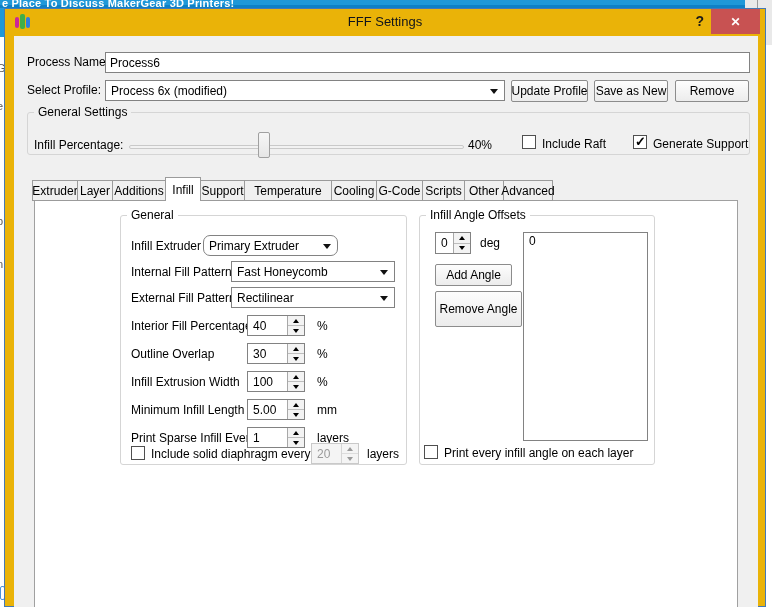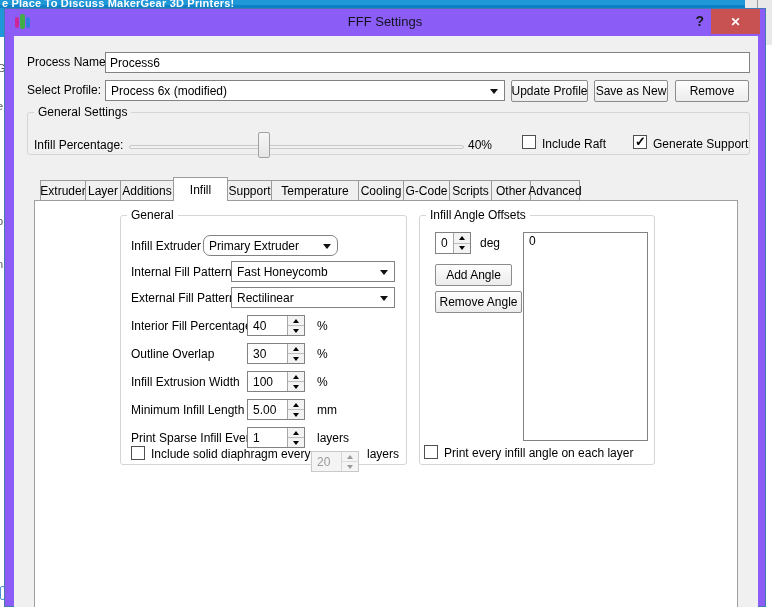--- a/index.html
+++ b/index.html
@@ -13,21 +13,21 @@
   .bg-strip .strip-title { position:absolute; left:2px; top:-3px; color:#fff; font-weight:bold;
                            font-size:11px; white-space:nowrap; letter-spacing:.2px; }
   .bg-right { position:absolute; left:745px; top:0; width:27px; height:45px; background:#e9e9e9; }
   .bg-right .vline { position:absolute; left:12px; top:0; width:1px; height:100%; background:#9a9a9a; }
   .frag { position:absolute; left:-3px; width:7px; color:#555; font-size:11px; overflow:hidden; }
   .frag-wrap { position:absolute; left:0; top:37px; width:4px; height:570px; overflow:hidden; }
   .frag-box { position:absolute; left:0; top:549px; width:5px; height:14px; border:1px solid #4a90d9; border-radius:2px; }
 
   
   .dialog { position:absolute; left:4px; top:8px; width:762px; height:599px;
-            background:#8b5cf6; border:1px solid #4579b4; }
+            background:#eab308; border:1px solid #4579b4; }
   .titlebar { position:absolute; left:0; top:0; width:100%; height:27px; }
   .app-icon { position:absolute; left:9px; top:4px; width:20px; height:18px; }
   .app-icon i { position:absolute; border-radius:2px; }
   .app-icon .bar-m { left:1px;  top:4px; width:4px; height:11px; background:#cc2699; }
   .app-icon .bar-g { left:6px;  top:1px; width:5px; height:15px; background:#3fae49; }
   .app-icon .bar-b { left:12px; top:4px; width:4px; height:11px; background:#2f7ddd; }
   .dlg-title { position:absolute; left:0; top:5px; width:100%; text-align:center;
                font-size:13px; color:#10141c; }
   .help-btn { position:absolute; right:61px; top:4px; font-size:14px; font-weight:bold; color:#1a1a1a; cursor:default; }
   .close-btn { position:absolute; right:5px; top:0; width:49px; height:25px; background:#c85252;
@@ -65,32 +65,32 @@
   
   .spin { position:absolute; display:flex; background:#fff; border:1px solid #828282; }
   .spin .sval { flex:1; padding:3px 0 0 5px; font-size:12px; overflow:hidden; }
   .spin .sbtns { width:17px; border-left:1px solid #a8a8a8; display:flex; flex-direction:column; background:#f3f3f3; }
   .spin .sup, .spin .sdn { flex:1; position:relative; }
   .spin .sup { border-bottom:1px solid #bdbdbd; }
   .spin .sup::after, .spin .sdn::after { content:""; position:absolute; left:50%; top:50%; transform:translate(-50%,-50%);
         width:0; height:0; border-left:3px solid transparent; border-right:3px solid transparent; }
   .spin .sup::after { border-bottom:4px solid #000; }
   .spin .sdn::after { border-top:4px solid #000; }
-  .spin.disabled { background:#f4f4f4; border-color:#c9c9c9;margin-top:8px; }
+  .spin.disabled { background:#f4f4f4; border-color:#c9c9c9; }
   .spin.disabled .sval { color:#9a9a9a; }
   .spin.disabled .sbtns { border-left-color:#d5d5d5; background:#f4f4f4; }
   .spin.disabled .sup { border-bottom-color:#dcdcdc; }
   .spin.disabled .sup::after { border-bottom-color:#9a9a9a; }
   .spin.disabled .sdn::after { border-top-color:#9a9a9a; }
 
   
   .tabs { position:absolute; left:18px; top:141px; height:24px; display:flex; align-items:flex-end; z-index:2; }
   .tab { height:21px; border:1px solid #9b9b9b; background:#f0f0f0; display:flex; align-items:center;
          justify-content:center; font-size:12px; margin-left:-1px; padding-top:1px; cursor:default; }
-  .tab:first-child { margin-left:8px; }
+  .tab:first-child { margin-left:0; }
   .tab.active { height:24px; background:#fff; border-bottom:none; z-index:3; padding-top:0; }
 
   .panel { position:absolute; left:20px; top:164px; width:704px; height:408px; background:#fff;
            border:1px solid #a0a0a0; z-index:1; }
 
   .listbox { position:absolute; background:#fff; border:1px solid #828282; overflow:hidden; }
   .list-item { padding:1px 5px; font-size:12px; }
 </style>
 </head>
 <body>
@@ -151,21 +151,21 @@
         <div class="chk" style="left:494px; top:22px;"></div>
         <div class="lbl" style="left:514px; top:24px;">Include Raft</div>
         <div class="chk checked" style="left:605px; top:22px;"></div>
         <div class="lbl" style="left:625px; top:24px;">Generate Support</div>
       </div>
 
       <div class="tabs">
         <div class="tab" style="width:46px;">Extruder</div>
         <div class="tab" style="width:36px;">Layer</div>
         <div class="tab" style="width:54px;">Additions</div>
-        <div class="tab active" style="width:55px;">Infill</div>
+        <div class="tab active" style="width:36px;">Infill</div>
         <div class="tab" style="width:45px;">Support</div>
         <div class="tab" style="width:88px;">Temperature</div>
         <div class="tab" style="width:46px;">Cooling</div>
         <div class="tab" style="width:47px;">G-Code</div>
         <div class="tab" style="width:43px;">Scripts</div>
         <div class="tab" style="width:40px;">Other</div>
         <div class="tab" style="width:50px;">Advanced</div>
       </div>
 
       <div class="panel">
@@ -259,21 +259,21 @@
           <div class="spin" style="left:15px; top:16px; width:36px; height:22px;">
             <span class="sval">0</span>
             <span class="sbtns">
                 <span class="sup"></span>
                 <span class="sdn"></span>
               </span>
           </div>
           <div class="lbl" style="left:60px; top:20px;">deg</div>
 
           <div class="btn" style="left:15px; top:48px; width:77px; height:22px;">Add Angle</div>
-          <div class="btn" style="left:15px; top:75px; width:87px; height:22px;">Remove Angle</div>
+          <div class="btn" style="left:15px; top:75px; width:87px; height:36px;">Remove Angle</div>
 
           <div class="listbox" style="left:103px; top:16px; width:125px; height:209px;">
             <div class="list-item">0</div>
           </div>
 
           <div class="chk" style="left:4px; top:229px;"></div>
           <div class="lbl" style="left:24px; top:230px;">Print every infill angle on each layer</div>
         </div>
 
       </div>

